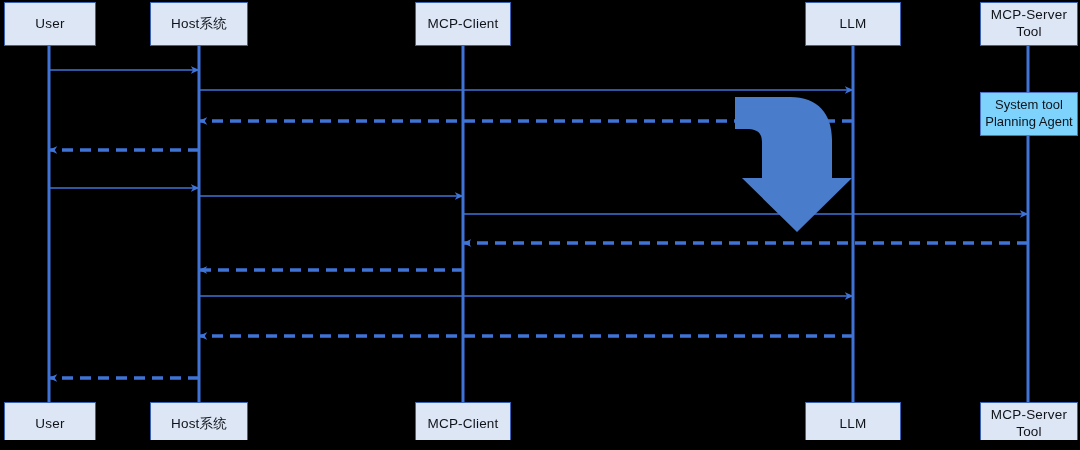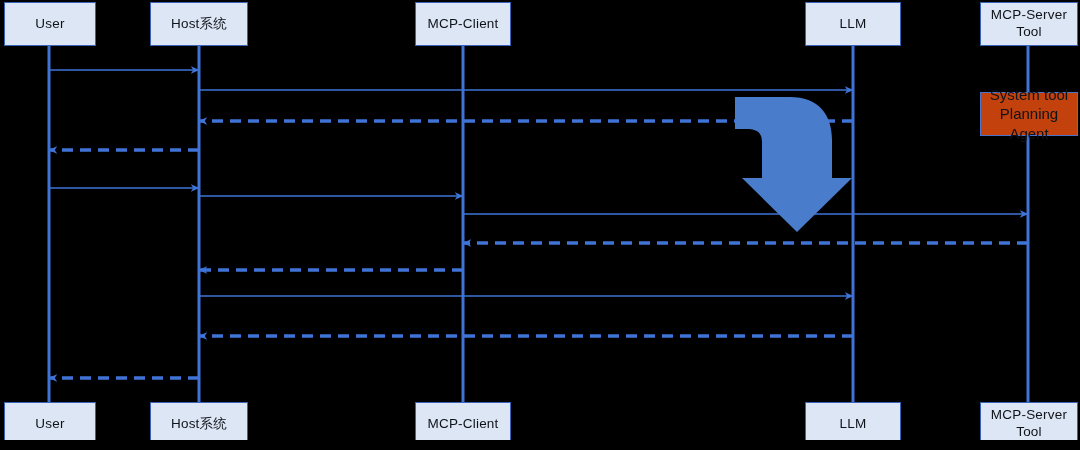--- a/index.html
+++ b/index.html
@@ -21,26 +21,26 @@
     display:flex;align-items:center;justify-content:center;
     text-align:center;
     color:#10131a;
     font-size:13.5px;
     line-height:1.25;
     letter-spacing:.2px;
   }
   .note-box{
     position:absolute;
     box-sizing:border-box;
-    background:#c2410c;
+    background:#7dd3fc;
     border:1.4px solid #4a74c9;
     display:flex;align-items:center;justify-content:center;
     text-align:center;
     color:#10131a;
-    font-size:15px;
+    font-size:13px;
     line-height:1.3;
   }
   .node-box span,.note-box span{display:block;white-space:pre-line;}
 </style>
 </head>
 <body>
 
 <div id="stage">
 
   <svg id="canvas">

